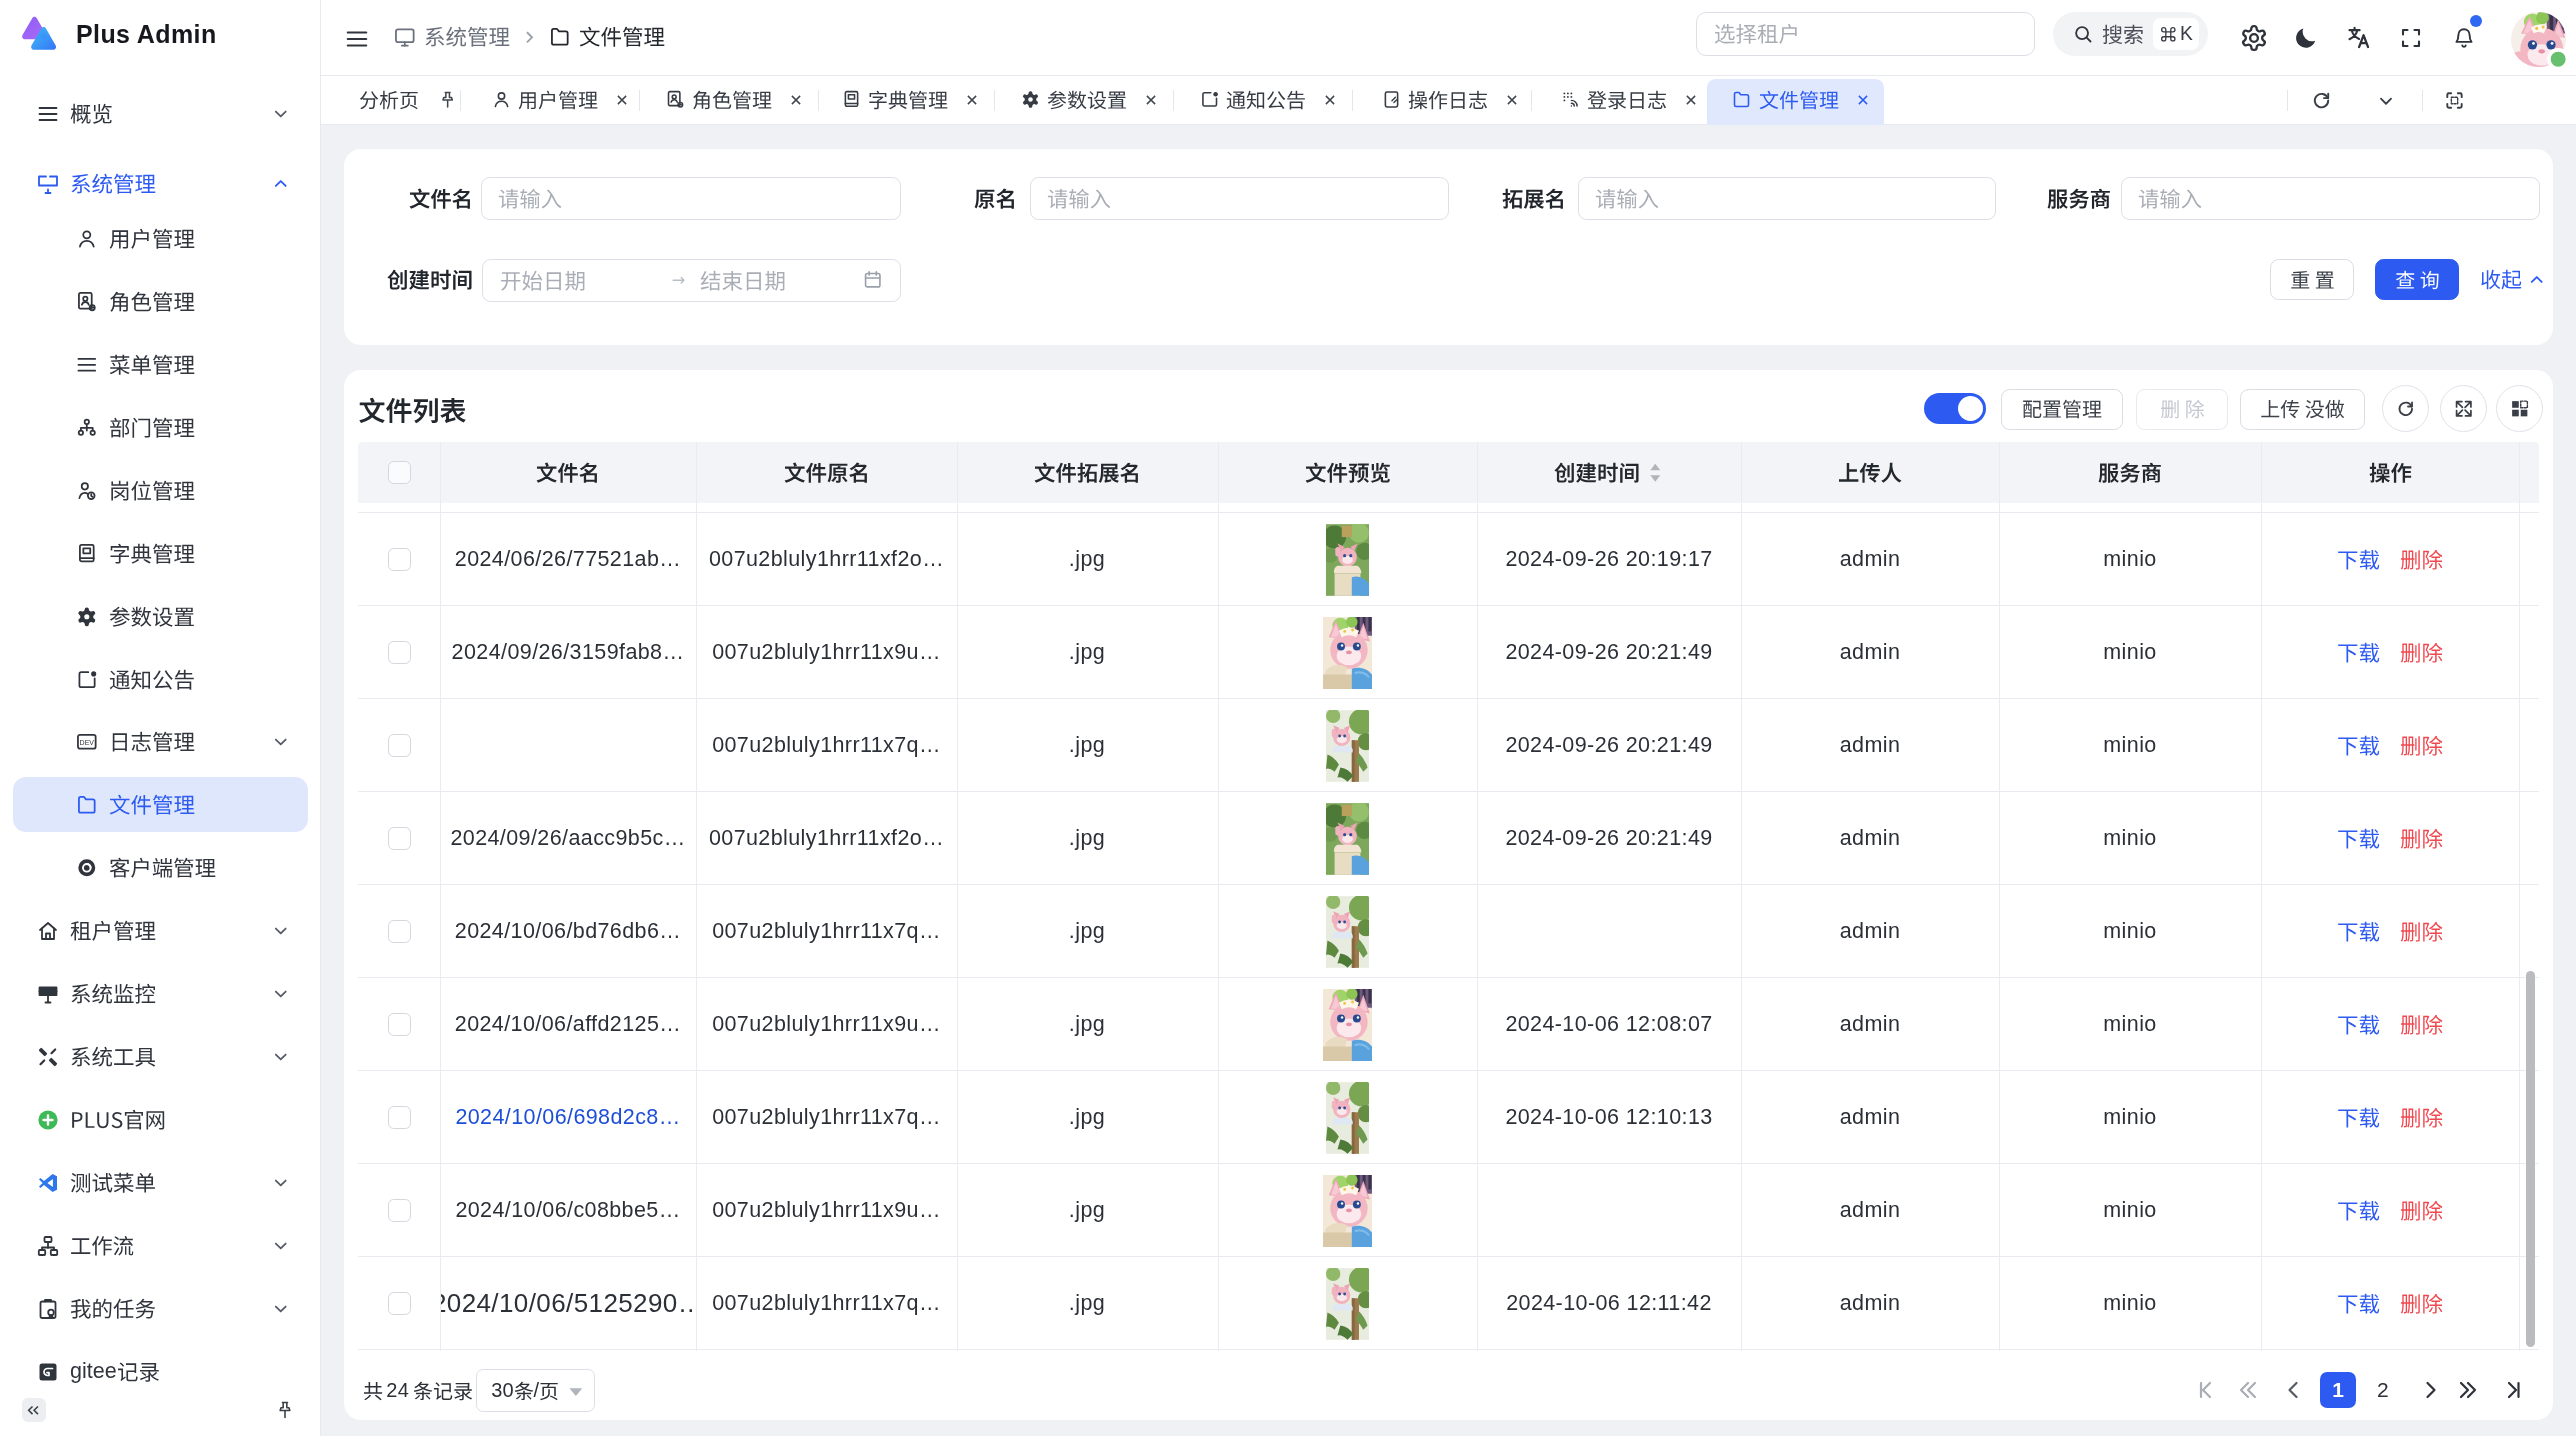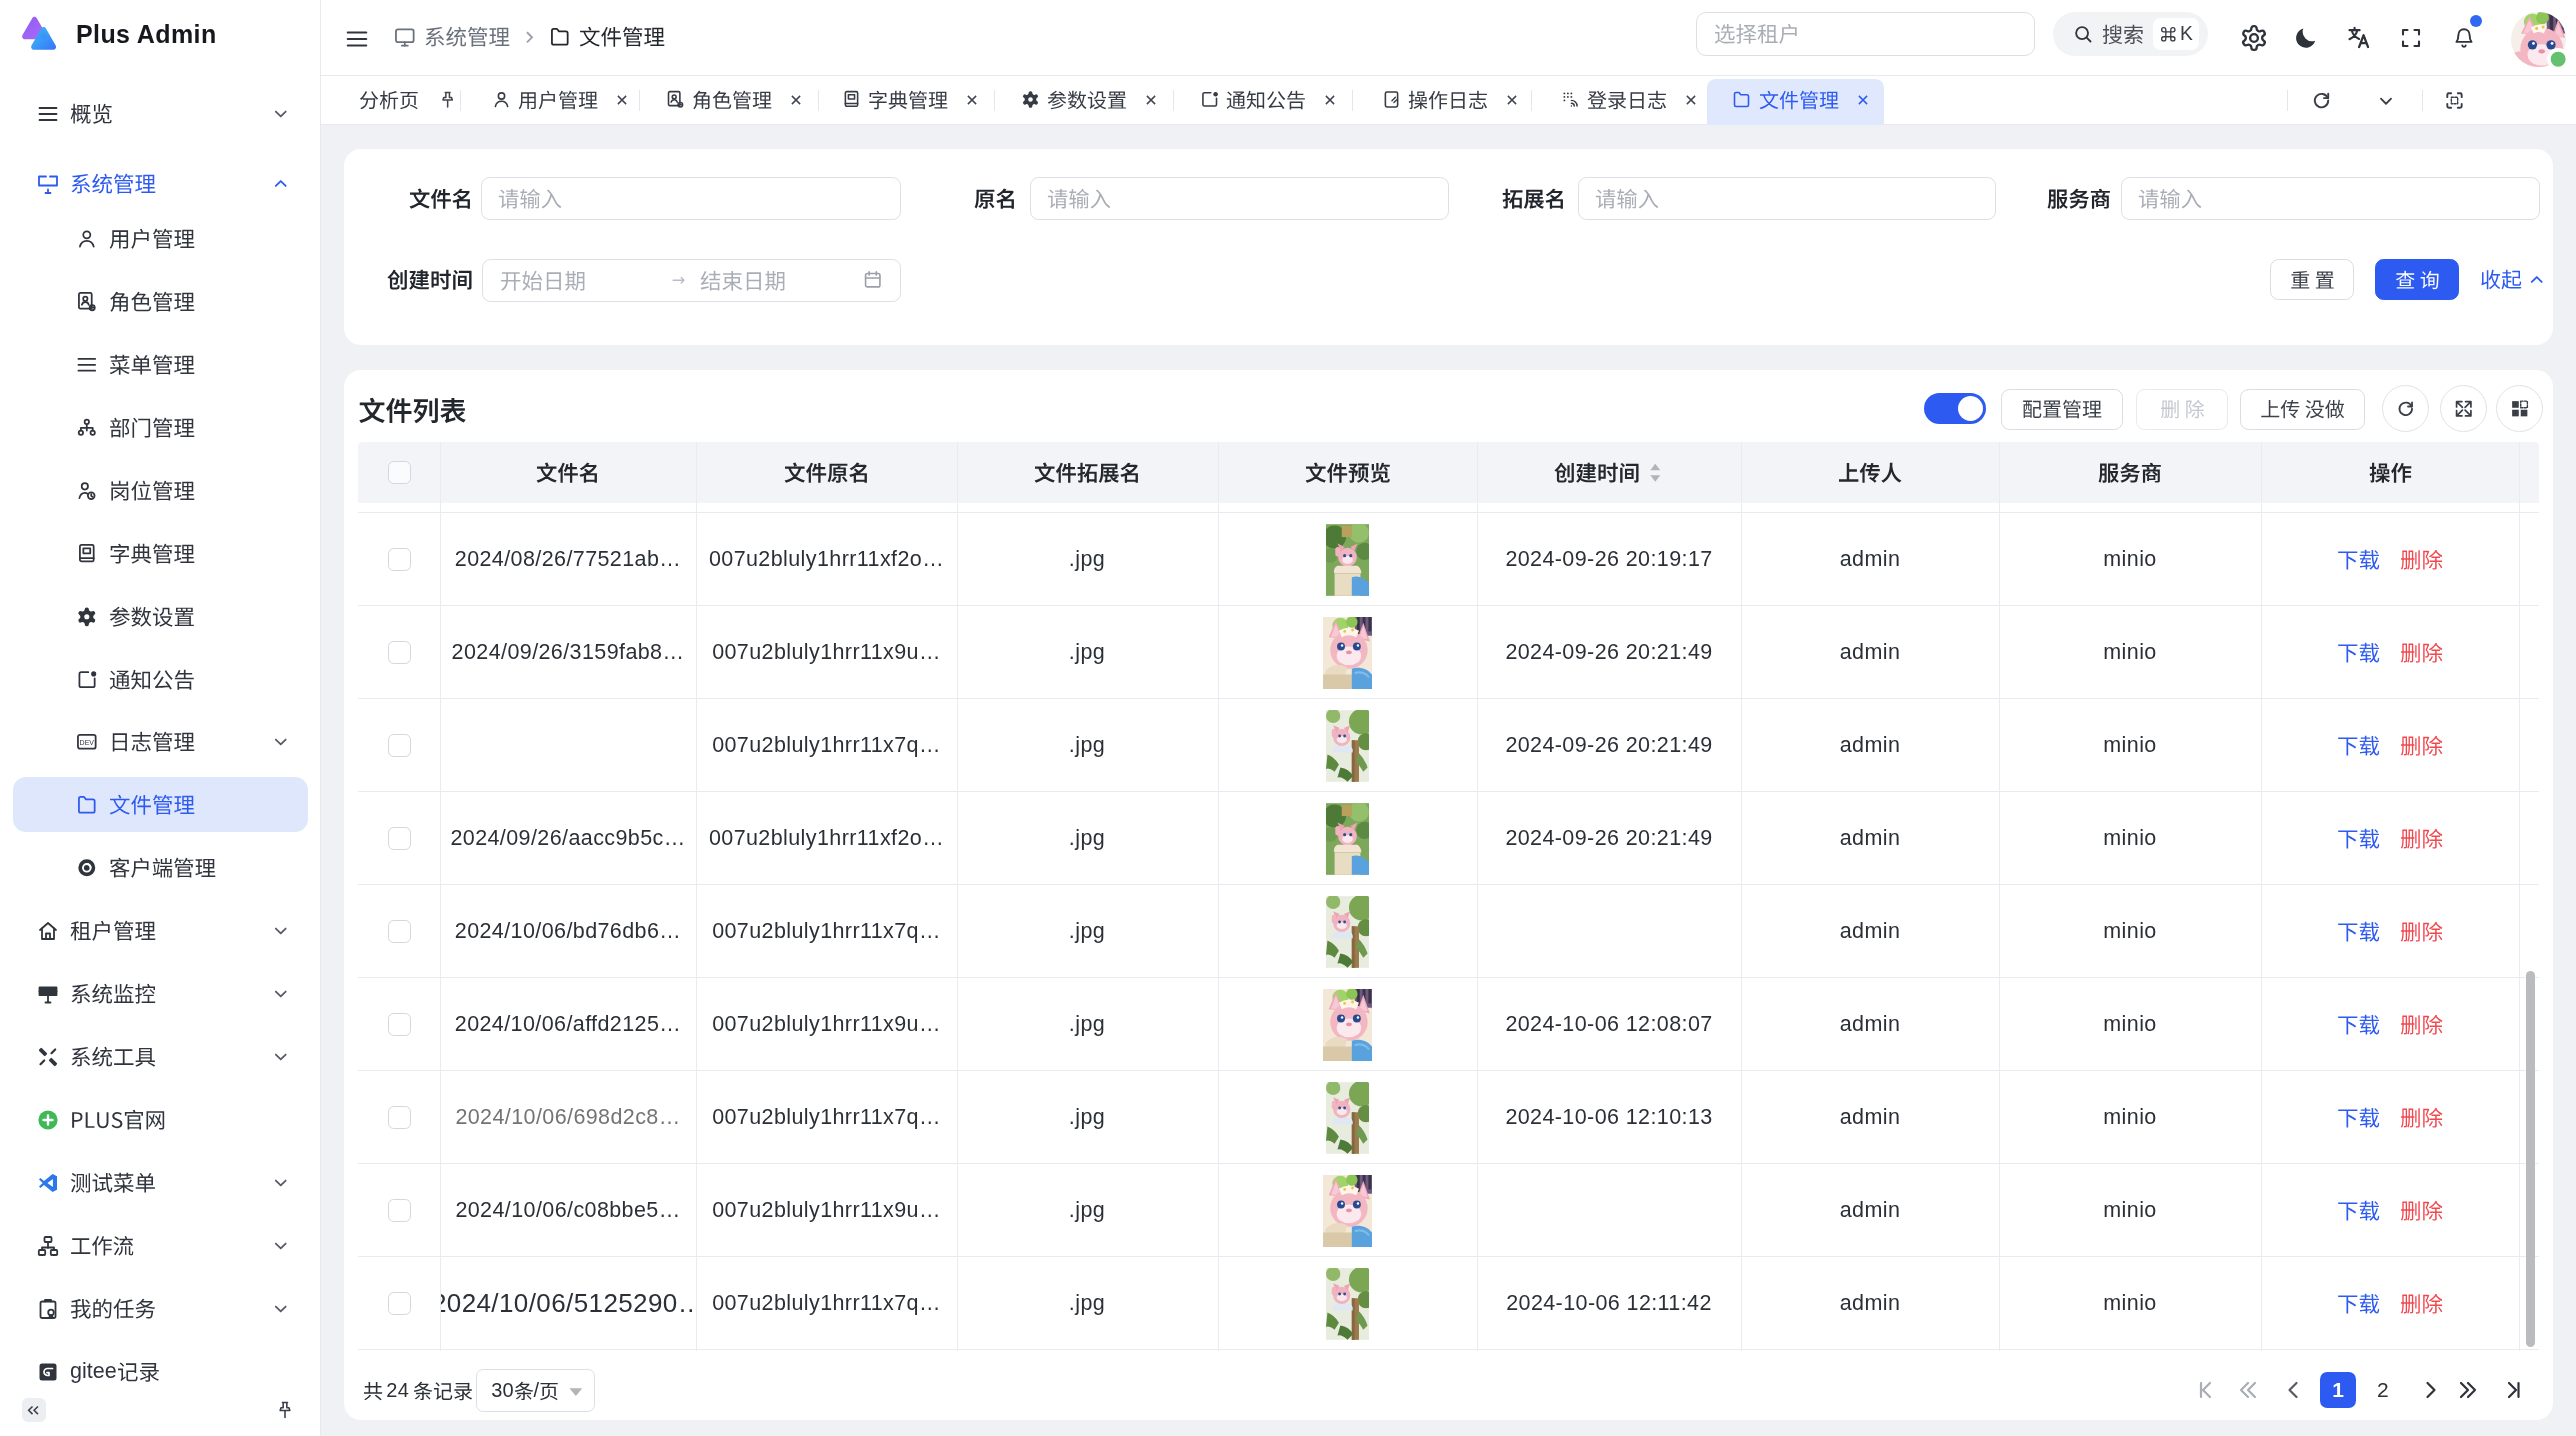--- a/index.html
+++ b/index.html
@@ -863,21 +863,21 @@
     </div>
     <div class="abs row" style="left:2046px;top:100 px;height:61px;justify-content:center;width:0"></div>
     <div class="abs cell" style="left:1917px;top:72px;width:258px;height:61px">
       <svg class="z" style="color:#23272e" width="43" height="21.5" viewBox="0 0 2000 1000">
         <use href="#g600_64CD" x="0"></use>
         <use href="#g600_4F5C" x="1000"></use>
       </svg>
     </div>
     <div class="abs" style="left:44px;top:91px;width:23px;height:23px;border:1.4px solid #d3d7de;border-radius:5.7px;background:#fafbfc"></div>
     <div class="abs" style="left:44px;top:178px;width:23px;height:23px;border:1.4px solid #d3d7de;border-radius:5.7px;background:#fff"></div>
-    <div class="abs cell" style="left:96px;top:143px;width:256px;height:93px;font-size:21.5px;letter-spacing:0.4px;color:#2b2f36">2024/08/26/77521ab…</div>
+    <div class="abs cell" style="left:96px;top:143px;width:256px;height:93px;font-size:21.5px;letter-spacing:0.4px;color:#2b2f36">2024/06/26/77521ab…</div>
     <div class="abs cell" style="left:352px;top:143px;width:261px;height:93px;font-size:21.5px;letter-spacing:0.4px;color:#2b2f36">007u2bluly1hrr11xf2o…</div>
     <div class="abs cell" style="left:613px;top:143px;width:260px;height:93px;font-size:21.5px;letter-spacing:0.4px;color:#2b2f36">.jpg</div>
     <div class="abs cell" style="left:874px;top:143px;width:259px;height:93px">
       <svg width="43" height="72" viewBox="0 0 60 100">
         <rect width="60" height="100" fill="#7da75a"></rect>
 <circle cx="12" cy="18" r="16" fill="#4e7a38"></circle>
         <circle cx="46" cy="12" r="14" fill="#95c06b"></circle>
         <circle cx="54" cy="38" r="12" fill="#5d8a42"></circle>
         <circle cx="6" cy="44" r="10" fill="#6d9a4e"></circle>
 <rect x="22" y="2" width="14" height="16" fill="#b9a05c"></rect>
@@ -1101,21 +1101,21 @@
         <use href="#g400_4E0B" x="0"></use>
         <use href="#g400_8F7D" x="1000"></use>
       </svg>
       <span style="width:20px"></span>
       <svg class="z" style="color:#f0484f" width="43" height="21.5" viewBox="0 0 2000 1000">
         <use href="#g400_5220" x="0"></use>
         <use href="#g400_9664" x="1000"></use>
       </svg>
     </div>
     <div class="abs" style="left:44px;top:736px;width:23px;height:23px;border:1.4px solid #d3d7de;border-radius:5.7px;background:#fff"></div>
-    <div class="abs cell" style="left:96px;top:701px;width:256px;height:93px;font-size:21.5px;letter-spacing:0.4px;color:#737373">2024/10/06/698d2c8…</div>
+    <div class="abs cell" style="left:96px;top:701px;width:256px;height:93px;font-size:21.5px;letter-spacing:0.4px;color:#1d4ed8">2024/10/06/698d2c8…</div>
     <div class="abs cell" style="left:352px;top:701px;width:261px;height:93px;font-size:21.5px;letter-spacing:0.4px;color:#2b2f36">007u2bluly1hrr11x7q…</div>
     <div class="abs cell" style="left:613px;top:701px;width:260px;height:93px;font-size:21.5px;letter-spacing:0.4px;color:#2b2f36">.jpg</div>
     <div class="abs cell" style="left:874px;top:701px;width:259px;height:93px">
       <svg width="43" height="72" viewBox="0 0 60 100">
         <rect width="60" height="100" fill="#e8ecdf"></rect>
 <circle cx="50" cy="16" r="18" fill="#7ba654"></circle>
         <circle cx="56" cy="44" r="12" fill="#648e42"></circle>
         <circle cx="10" cy="8" r="10" fill="#92b96a"></circle>
 <rect x="36" y="42" width="10" height="58" fill="#9b7b4e"></rect>
         <rect x="36" y="42" width="4" height="58" fill="#86683f"></rect>

